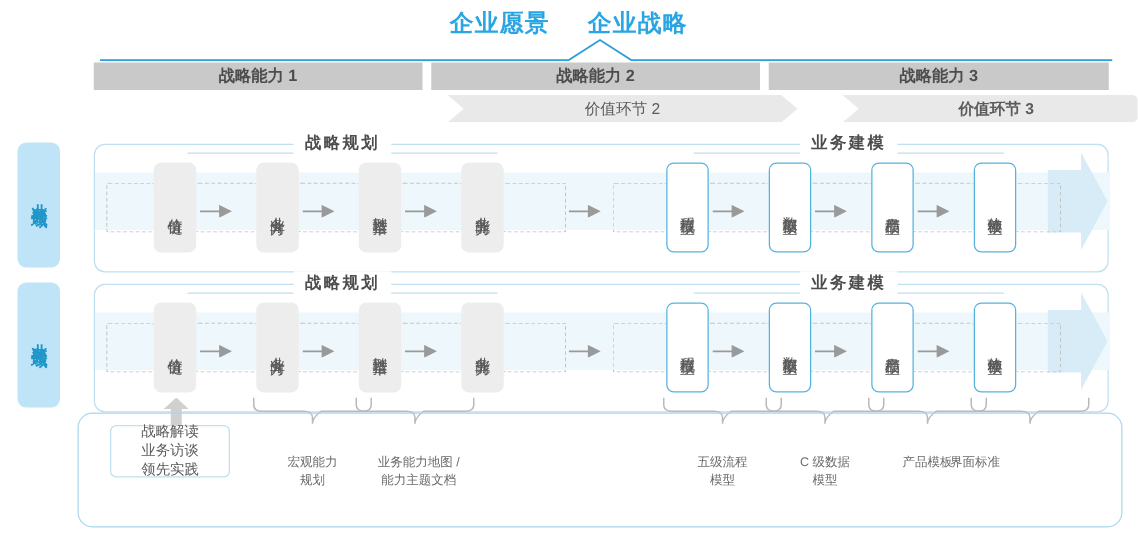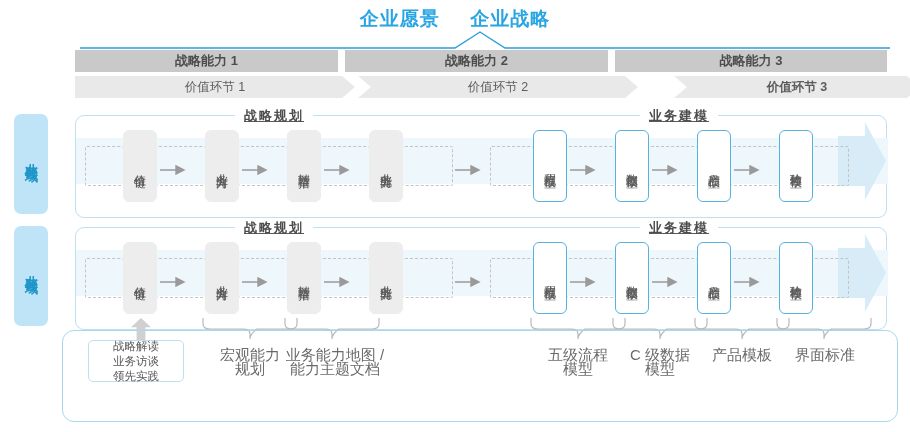--- a/index.html
+++ b/index.html
@@ -74,23 +74,22 @@
   }
   .band-arrow{
     position:absolute;height:78px;width:48px;
     background:#d7ecf7;
     clip-path:polygon(0 18%, 56% 18%, 56% 0, 100% 50%, 56% 100%, 56% 82%, 0 82%);
   }
 
   
   .sec-head{
     position:absolute;height:15px;
-    display:flex;align-items:center;
+    display:flex;align-items:flex-end;
     white-space:nowrap;
-    text-decoration:underline;
   }
   .sec-line{height:1.4px;background:#bfe0f0;flex:0 0 auto;}
   .sec-title{
     color:#4d4d4d;font-size:13px;font-weight:bold;letter-spacing:2px;
     background:#ffffff;padding:0 9px;
   }
 
   
   .rail{
     position:absolute;height:40px;
@@ -117,22 +116,23 @@
 
   
   .arr{position:absolute;height:10px;width:26px;}
 
   
   .brace{position:absolute;}
 
   
   .blabel{
     position:absolute;text-align:center;
-    font-size:15px;line-height:14px;color:#6a6a6a;
+    font-size:10px;line-height:14px;color:#6a6a6a;
     white-space:pre-line;
+    margin-top:16px;
   }
   .blabel-box{
     position:absolute;
     border:1.3px solid #bfe0f0;border-radius:5px;
     background:#ffffff;
     font-size:11.5px;line-height:15px;color:#5a5a5a;
     display:flex;align-items:center;justify-content:center;
     text-align:center;white-space:pre-line;
     box-sizing:border-box;
   }
@@ -176,23 +176,20 @@
   <div class="cap-bar" style="left:75px;width:263px;">
     <span>战略能力 1</span>
   </div>
   <div class="cap-bar" style="left:345px;width:263px;">
     <span>战略能力 2</span>
   </div>
   <div class="cap-bar" style="left:615px;width:272px;align-items:center;">
     <span>战略能力 3</span>
   </div>
 
-  <div class="vc-bar chev" style="left:75px;width:280px;">
-    <span>价值环节 1</span>
-  </div>
   <div class="vc-bar chev-both" style="left:358px;width:280px;">
     <span>价值环节 2</span>
   </div>
   <div class="vc-bar chev-both" style="left:674px;width:246px;font-weight:bold;">
     <span>价值环节 3</span>
   </div>
 
   <div class="domain-tab" style="top:114px;height:100px;">
     <span>业务领域 1</span>
   </div>
@@ -404,15 +401,15 @@
 
   <div class="blabel" style="left:205px;top:348px;width:90px;">宏观能力
 规划</div>
   <div class="blabel" style="left:275px;top:348px;width:120px;">业务能力地图 /
 能力主题文档</div>
   <div class="blabel" style="left:533px;top:348px;width:90px;">五级流程
 模型</div>
   <div class="blabel" style="left:615px;top:348px;width:90px;">C 级数据
 模型</div>
   <div class="blabel" style="left:697px;top:348px;width:90px;">产品模板</div>
-  <div class="blabel" style="left:780px;top:348px;width:90px;">界面标准</div>
+  <div class="blabel" style="left:735px;top:348px;width:90px;">界面标准</div>
 
 </div>
 
 </body></html>

